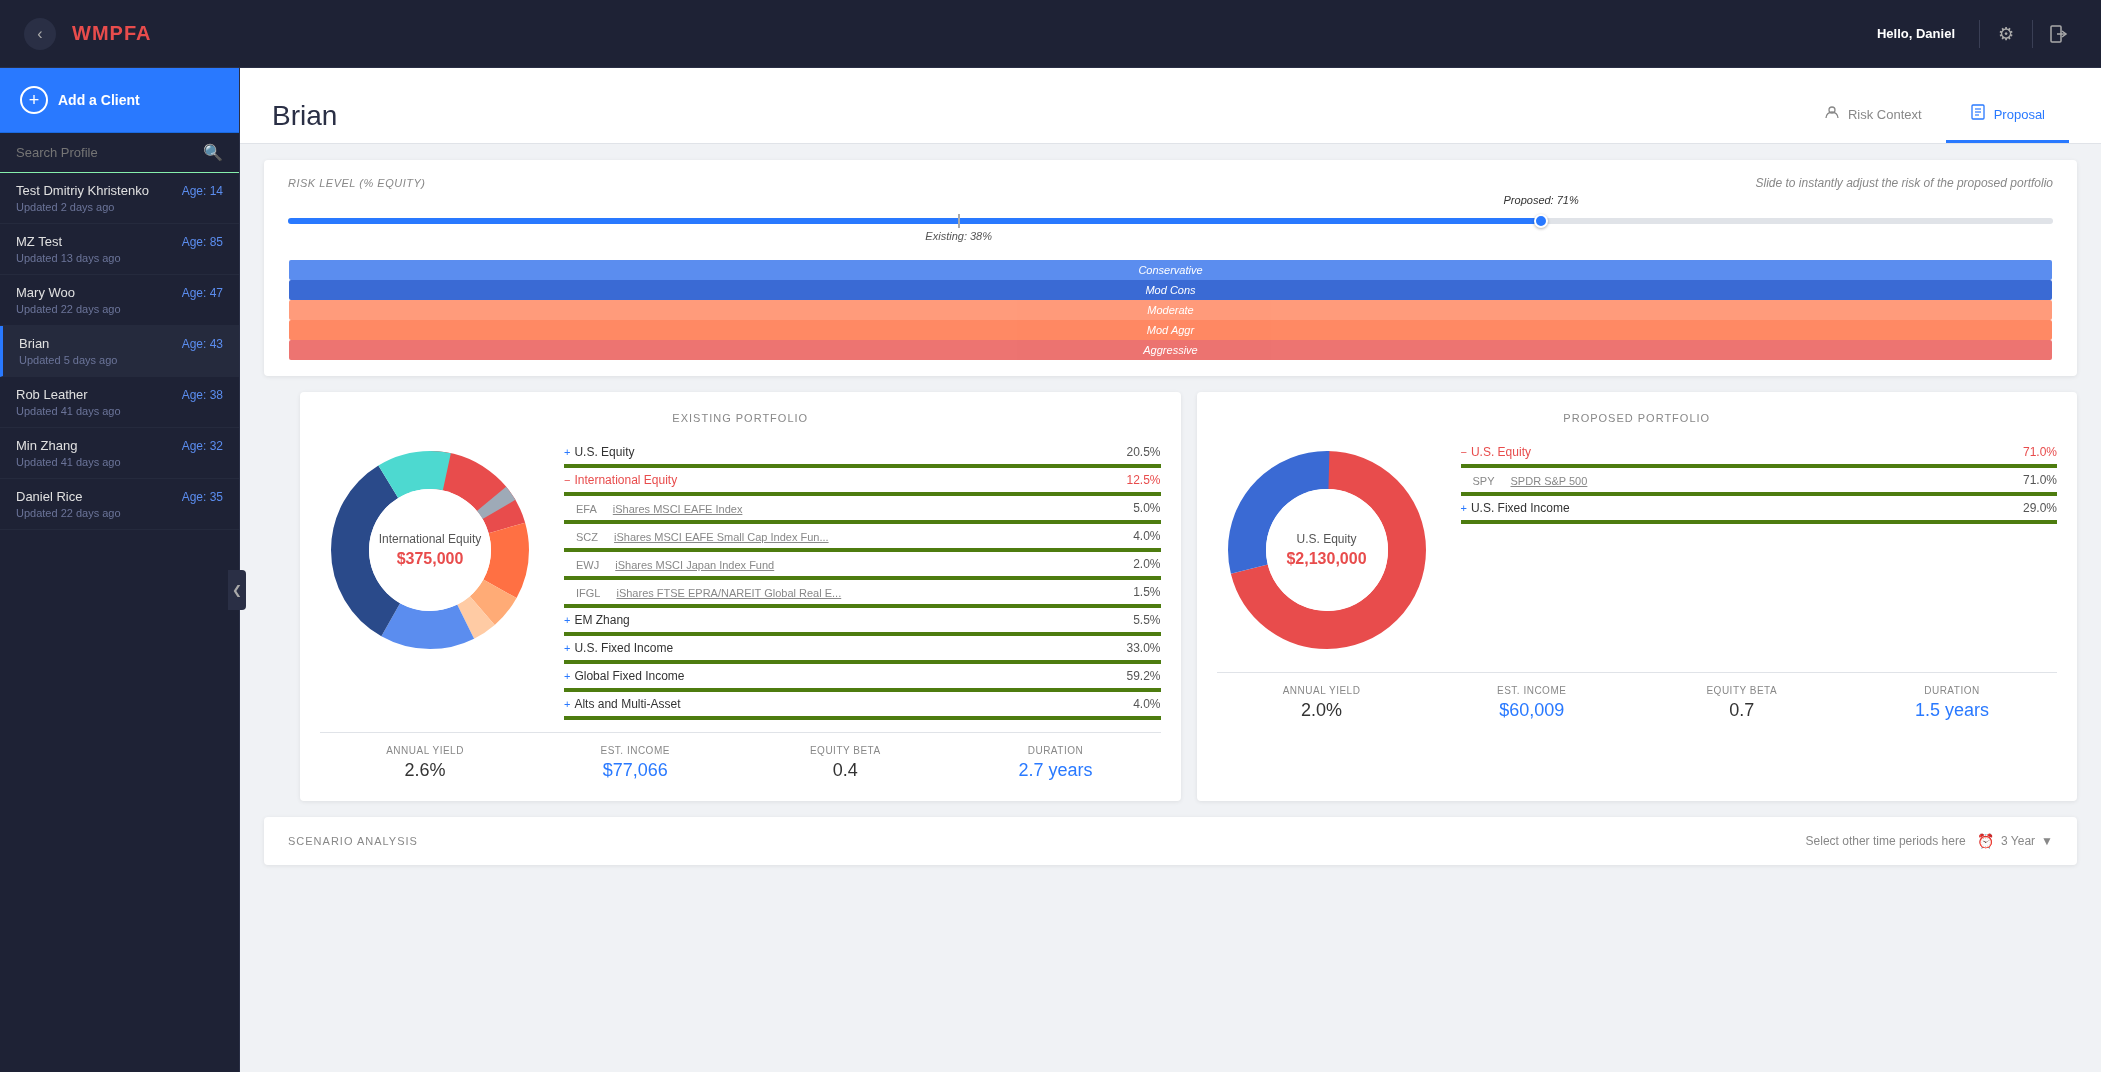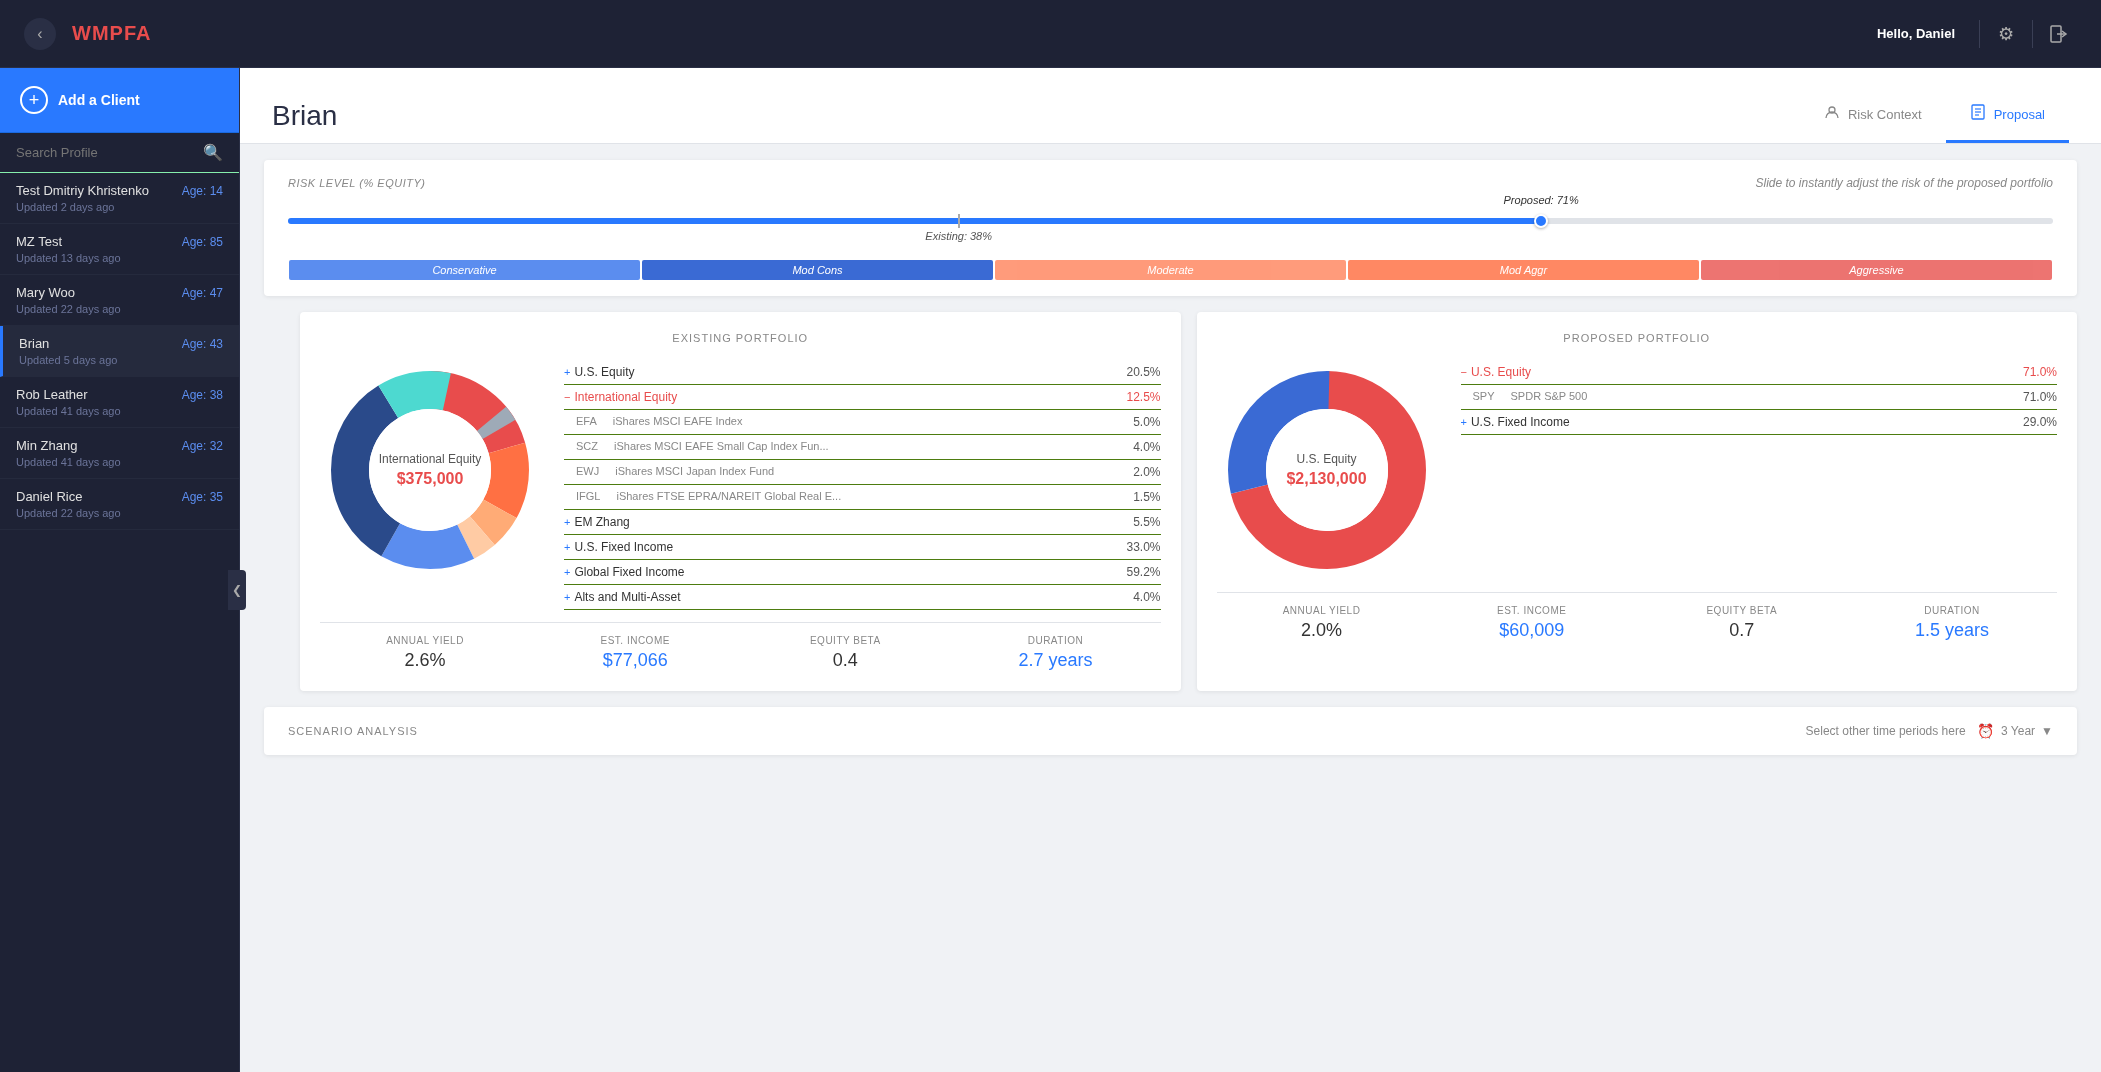--- a/index.html
+++ b/index.html
@@ -205,20 +205,21 @@
       background: #aaa;
       position: absolute;
       top: -4px;
       left: 38%;
       transform: translateX(-50%);
     }
     .risk-categories {
       display: flex;
       width: 100%;
       margin-top: 4px;
+      flex-direction: column;
     }
     .risk-cat {
       flex: 1;
       text-align: center;
       padding: 4px 6px;
       font-size: 11px;
       font-weight: 500;
       border-radius: 2px;
       margin: 0 1px;
     }
@@ -261,25 +262,25 @@
       text-align: center;
     }
     .donut-center-title { font-size: 12px; color: #555; }
     .donut-center-value { font-size: 16px; color: #e84c4c; font-weight: 600; margin-top: 4px; }
 
     
     .donut-svg { width: 220px; height: 220px; }
 
     
     .holdings-list { flex: 1; }
-    .holding-item { display: flex; justify-content: space-between; align-items: flex-start; padding: 5px 0; border-bottom: 1px solid #4d7c0f; }
+    .holding-item { display: flex; justify-content: space-between; align-items: flex-end; padding: 5px 0; border-bottom: 4px solid #4d7c0f; }
     .holding-name { font-size: 12px; color: #333; }
     .holding-name.red { color: #e84c4c; }
     .holding-ticker { font-size: 11px; color: #888; margin-right: 8px; }
-    .holding-fund { font-size: 11px; color: #888; flex: 1; margin: 0 8px; }
+    .holding-fund { font-size: 11px; color: #888; flex: 1; margin: 0 8px; text-decoration: underline; }
     .holding-pct { font-size: 12px; color: #555; font-weight: 500; }
     .holding-pct.red { color: #e84c4c; }
     .holding-plus { color: #2979ff; margin-right: 4px; font-size: 11px; }
     .holding-minus { color: #e84c4c; margin-right: 4px; font-size: 11px; }
 
     
     .stats-row {
       display: flex;
       border-top: 1px solid #e0e3e8;
       margin-top: 12px;

